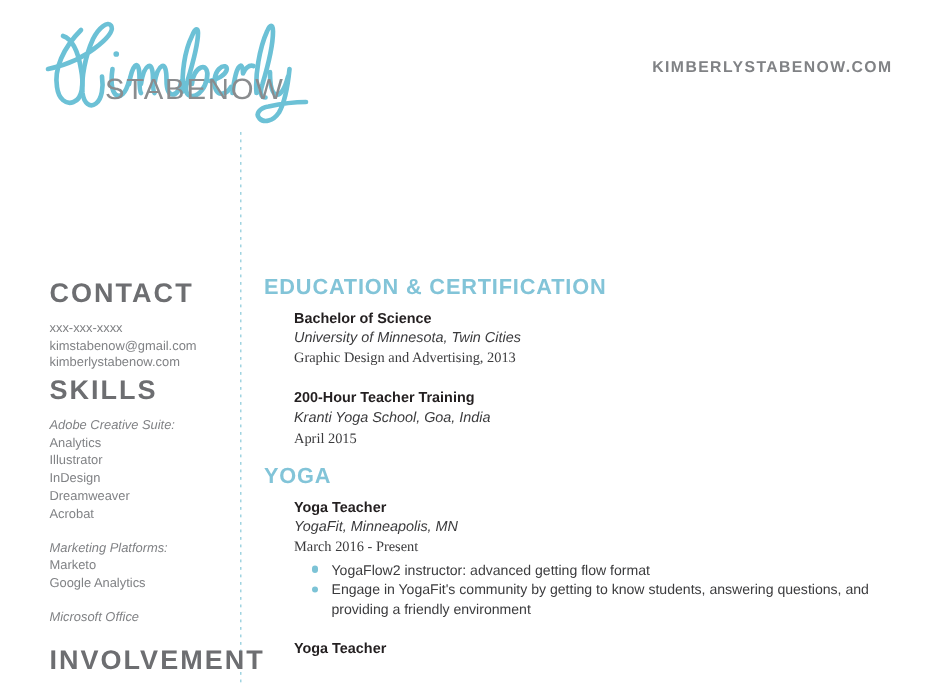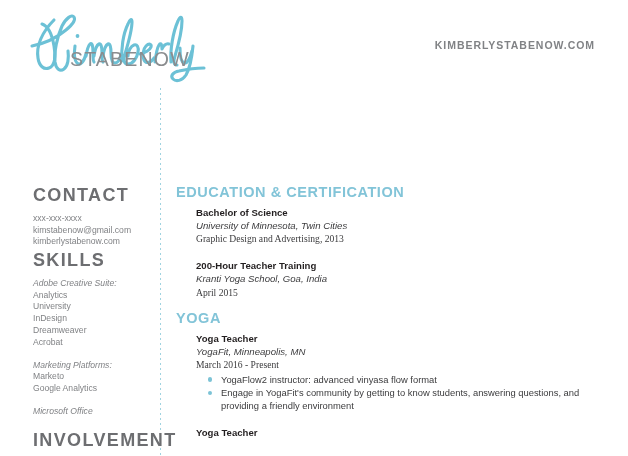--- a/index.html
+++ b/index.html
@@ -220,21 +220,21 @@
       </ul>
     </div>
 
     <div class="sb-skills">
       <div class="side-head">SKILLS</div>
 
       <div class="side-group">
         <ul class="side-list">
           <li class="italic-label">Adobe Creative Suite:</li>
           <li>Analytics</li>
-          <li>University</li>
+          <li>Illustrator</li>
           <li>InDesign</li>
           <li>Dreamweaver</li>
           <li>Acrobat</li>
         </ul>
       </div>
 
       <div class="side-group">
         <ul class="side-list">
           <li class="italic-label">Marketing Platforms:</li>
           <li>Marketo</li>
@@ -277,21 +277,21 @@
     </div>
 
     <div class="section-yoga">
       <div class="main-head">YOGA</div>
 
       <div class="entry">
         <div class="entry-title">Yoga Teacher</div>
         <div class="entry-sub">YogaFit, Minneapolis, MN</div>
         <div class="entry-meta">March 2016 - Present</div>
         <ul class="bullets">
-          <li>YogaFlow2 instructor: advanced vinyasa flow format</li>
+          <li>YogaFlow2 instructor: advanced getting flow format</li>
           <li>Engage in YogaFit's community by getting to know students, answering questions, and providing a friendly environment</li>
         </ul>
       </div>
 
       <div class="entry">
         <div class="entry-title">Yoga Teacher</div>
 
       </div>
     </div>
 

